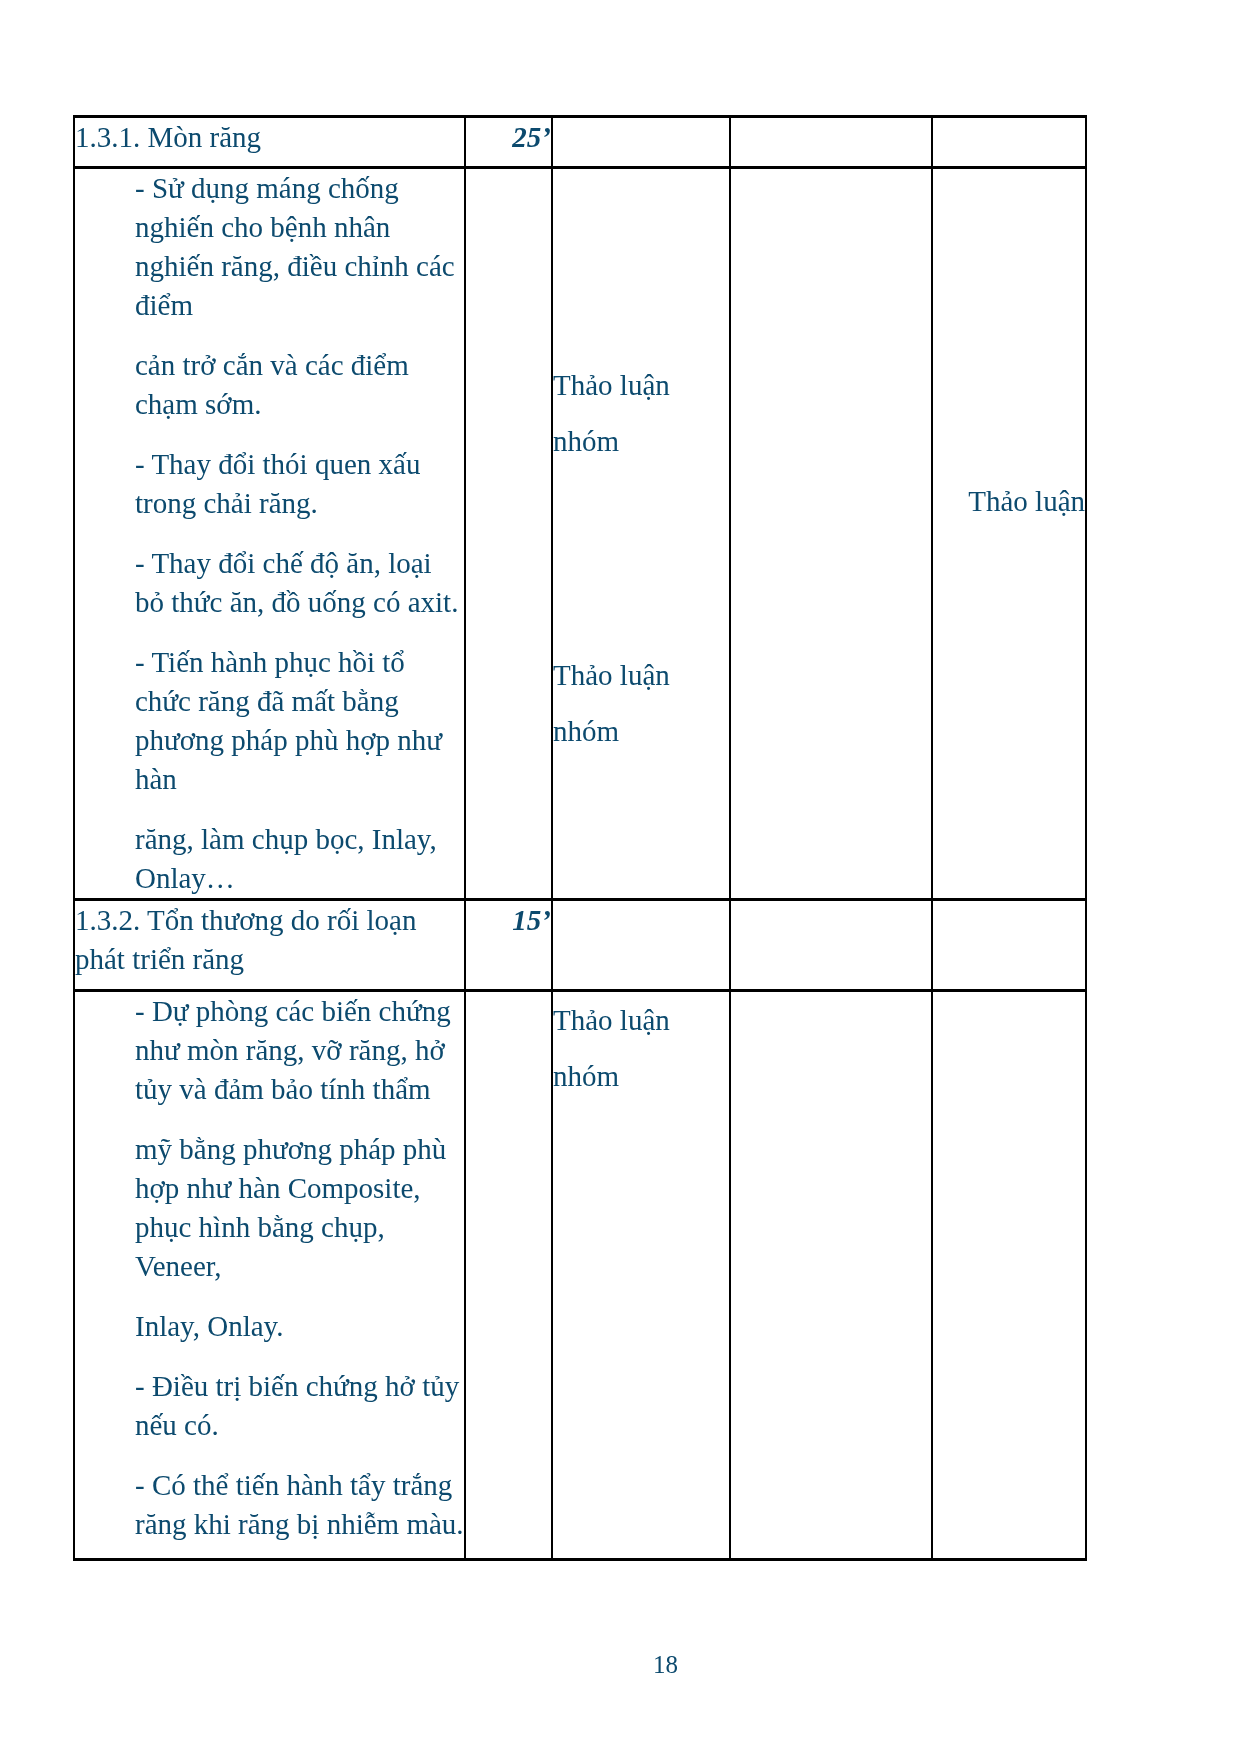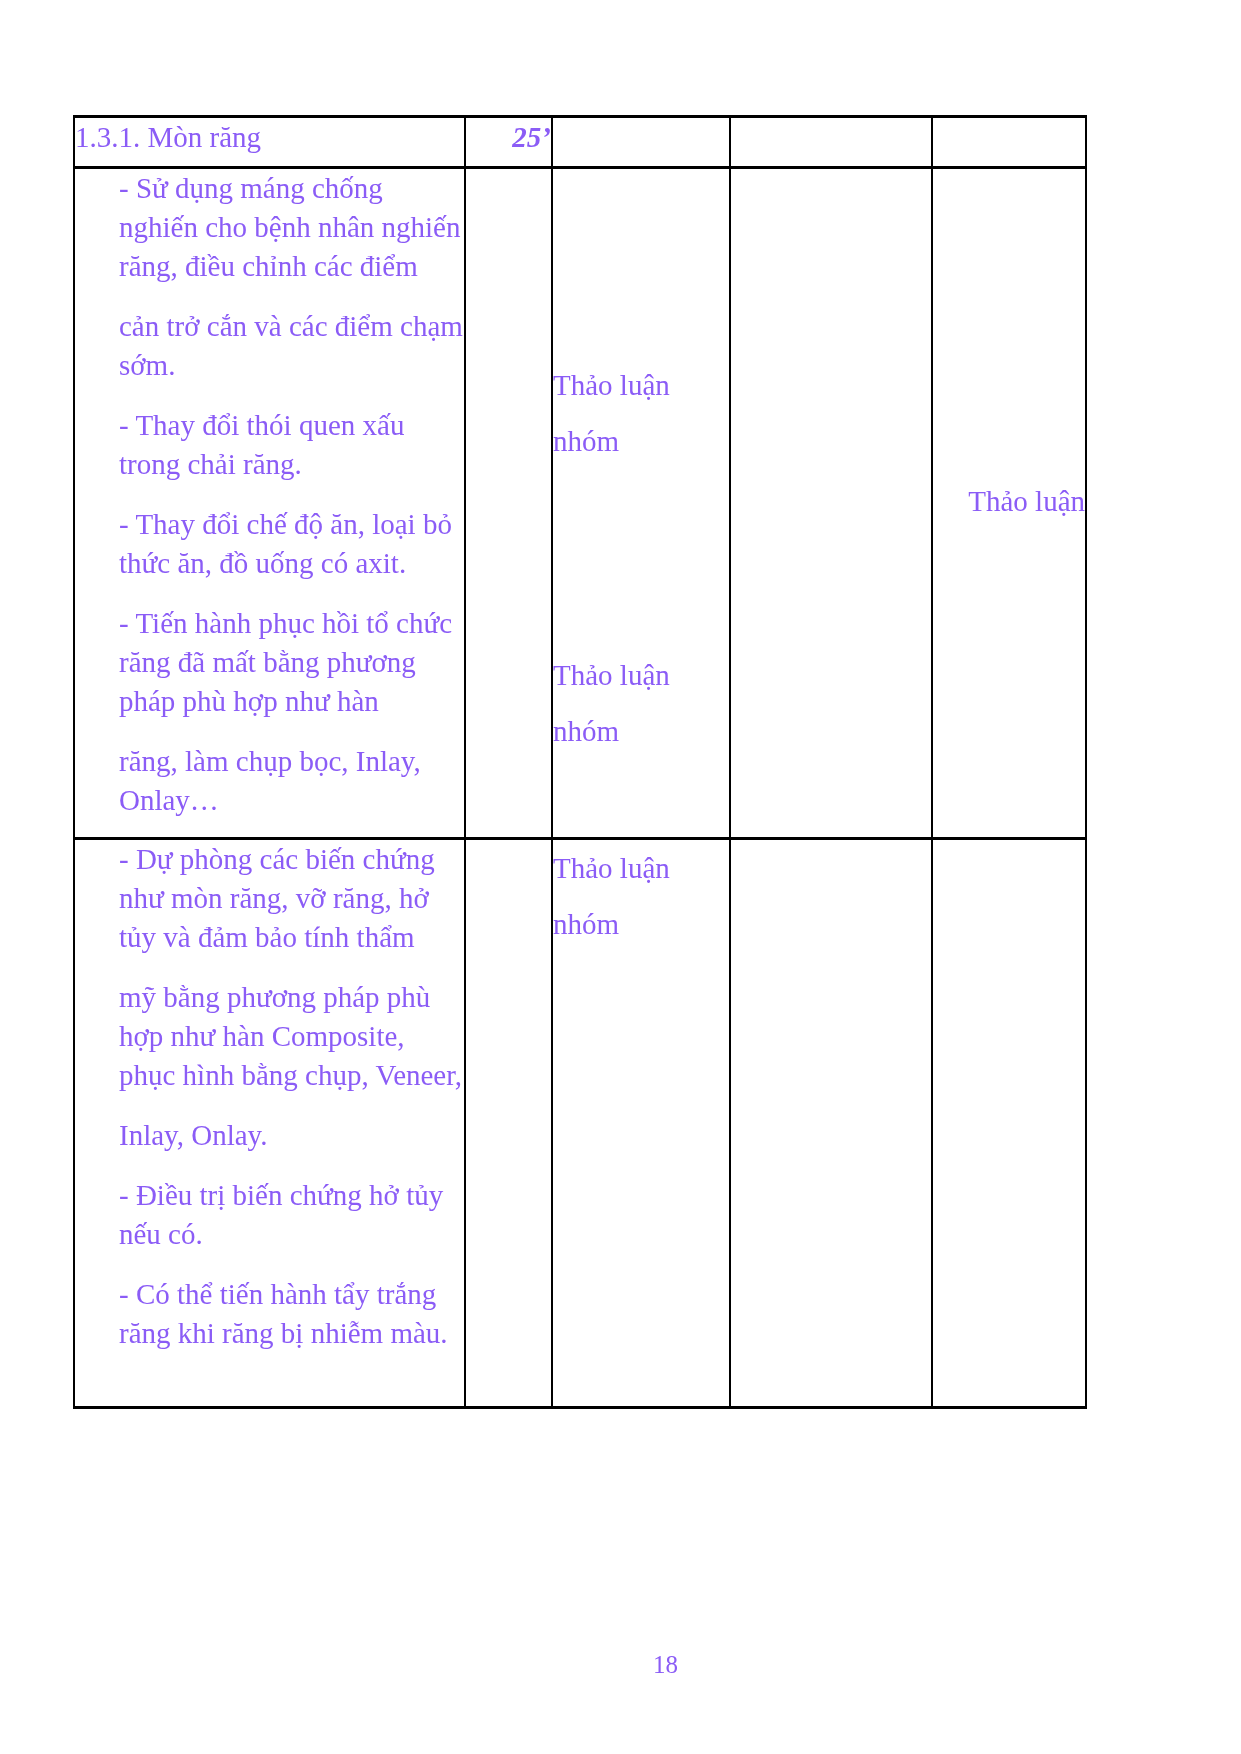--- a/index.html
+++ b/index.html
@@ -2,21 +2,21 @@
 <html><head>
 <meta charset="utf-8">
 <style>
   html,body{margin:0;padding:0;background:#888;}
   .page{
     position:relative;
     width:1241px;height:1754px;
     background:#ffffff;
     margin:0 auto;
     font-family:"Liberation Serif","DejaVu Serif",serif;
-    color:#8b5cf6;
+    color:#0c4a6e;
     overflow:hidden;
   }
   table.doc-table{
     position:absolute;
     left:73px;top:115px;
     width:1012px;
     border-collapse:collapse;
     table-layout:fixed;
   }
   table.doc-table td{
@@ -31,21 +31,21 @@
   }
   td.cell{padding:6px 10px 6px 12px;}
   td.content-cell{padding:20px 10px 6px 12px;}
   td.duration{
     text-align:right;
     vertical-align:middle;
     font-weight:bold;
     padding:0 4px;
     font-style:italic;
   }
-  p.para{margin:0 0 21px 0;white-space:pre-wrap;padding-left:44px;}
+  p.para{margin:0 0 21px 16px;white-space:pre-wrap;padding-left:44px;}
   p.para:last-child{margin-bottom:0;}
   .title-text{white-space:pre-wrap;}
   .method-block{line-height:56px;}
   .m-offset-1{margin-top:188px;}
   .m-offset-2{margin-top:178px;}
   .eval-block{margin-top:312px;white-space:nowrap;line-height:40px;text-align:right;}
   .page-number{
     position:absolute;
     left:653px;top:1650px;
     font-size:25px;line-height:30px;
@@ -91,20 +91,31 @@
       <td class="cell">
         <div class="method-block m-offset-1">Thảo luận nhóm</div>
         <div class="method-block m-offset-2">Thảo luận nhóm</div>
       </td>
       <td></td>
       <td class="cell">
         <div class="eval-block">Thảo luận</div>
       </td>
     </tr>
 
+    <tr style="height:91px">
+      <td class="cell">
+        <span class="title-text">1.3.2. Tổn thương do rối loạn phát triển răng</span>
+      </td>
+      <td class="duration">
+        <span>15’</span>
+      </td>
+      <td></td>
+      <td></td>
+      <td></td>
+    </tr>
 
     <tr style="height:569px">
       <td class="cell">
         <p class="para">- Dự phòng các biến chứng như mòn răng, vỡ răng, hở tủy và đảm bảo tính thẩm</p>
         <p class="para">mỹ bằng phương pháp phù hợp như hàn Composite, phục hình bằng chụp, Veneer,</p>
         <p class="para">Inlay, Onlay.</p>
         <p class="para">- Điều trị biến chứng hở tủy nếu có.</p>
         <p class="para">- Có thể tiến hành tẩy trắng răng khi răng bị nhiễm màu.</p>
       </td>
       <td></td>

